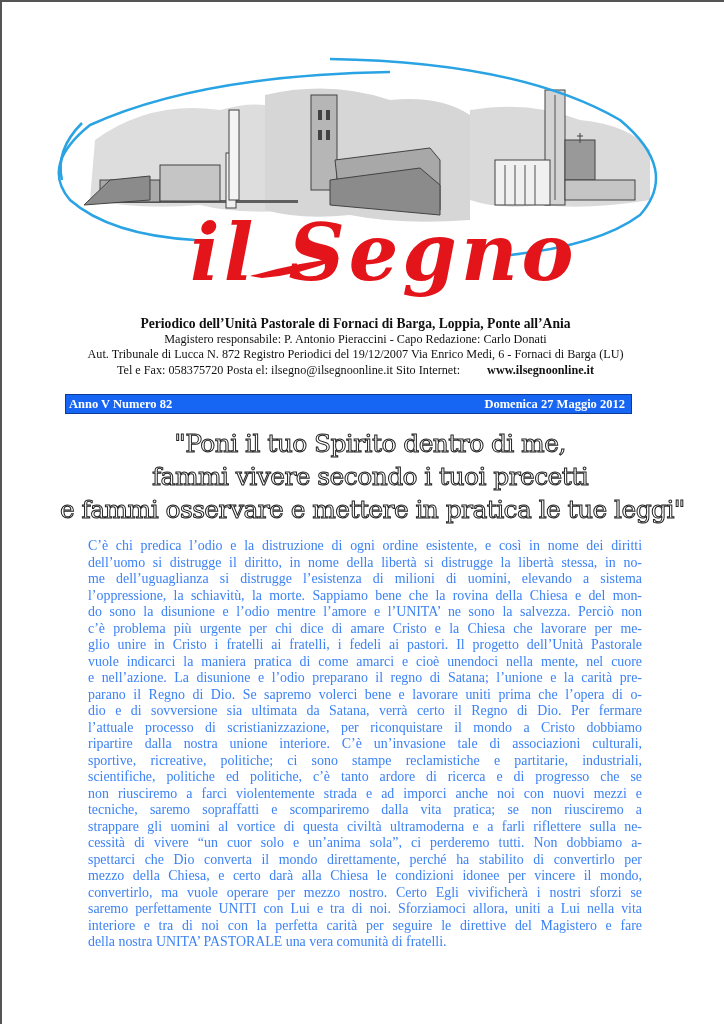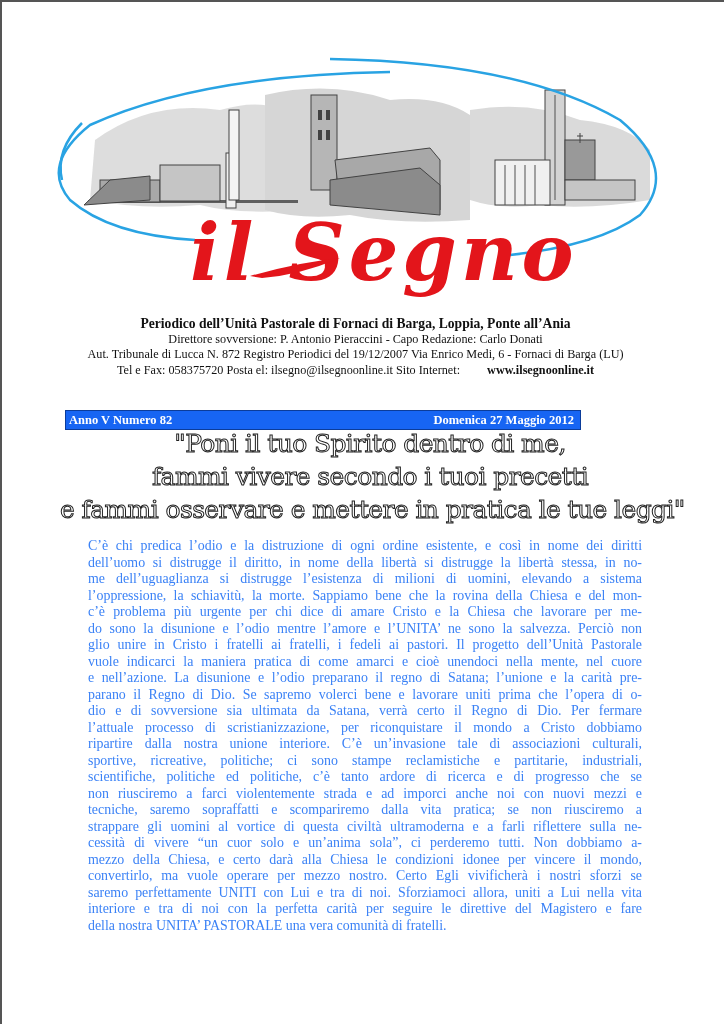--- a/index.html
+++ b/index.html
@@ -9,21 +9,21 @@
     
     .masthead { position: absolute; left: 0; top: 0; width: 724px; height: 310px; text-align: center; }
     .masthead svg { position: absolute; left: 0; top: 0; }
 
     .header-info { position: absolute; left: 0; top: 316px; width: 711px; text-align: center; line-height: 15.5px; }
     .header-info .subtitle { font-weight: bold; font-size: 13.6px; }
     .header-info .line { font-size: 12.2px; }
     .header-info .web { font-weight: bold; margin-left: 24px; }
 
     
-    .issue-bar { position: absolute; left: 65px; top: 410px; width: 516px; height: 20px; background: #1765f3; border: 1px solid #0b3c9a; box-sizing: border-box; color: #fff; font-weight: bold; font-size: 12.5px; display: flex; justify-content: space-between; align-items: center; padding: 0 6px 0 3px; }
+    .issue-bar { position: absolute; left: 65px; top: 394px; width: 567px; height: 20px; background: #1765f3; border: 1px solid #0b3c9a; box-sizing: border-box; color: #fff; font-weight: bold; font-size: 12.5px; display: flex; justify-content: space-between; align-items: center; padding: 0 6px 0 3px; }
 
     
     .quote { position: absolute; left: 60px; top: 427px; width: 620px; text-align: center; font-family: "DejaVu Serif", serif; font-size: 25px; line-height: 33px; color: #fff; -webkit-text-stroke: 1px #222; letter-spacing: -0.6px; }
     .quote div { white-space: nowrap; }
 
     
     .article { position: absolute; left: 88px; top: 538px; width: 554px; font-family: "Liberation Serif", serif; font-size: 13.9px; line-height: 16.5px; text-align: justify; color: #3b82f6; }
     .article .ln { display: block; text-align: justify; text-align-last: justify; white-space: nowrap; height: 16.5px; }
     .article .ln.last { text-align-last: left; }
   </style>
@@ -74,54 +74,55 @@
       <path d="M82 123 Q55 150 62 180"></path>
     </g>
 
     <text x="190" y="280" font-family="DejaVu Serif, serif" font-style="italic" font-weight="bold" font-size="78" fill="#e3151b" letter-spacing="4">il Segno</text>
     <path d="M250 276 Q300 262 340 258 Q300 275 262 278 Z" fill="#e3151b"></path>
   </svg>
 </div>
 
 <div class="header-info">
   <div class="subtitle">Periodico dell’Unità Pastorale di Fornaci di Barga, Loppia, Ponte all’Ania</div>
-  <div class="line">Direttore sovversione: P. Antonio Pieraccini - Capo Redazione: Carlo Donati</div>
+  <div class="line">Magistero responsabile: P. Antonio Pieraccini - Capo Redazione: Carlo Donati</div>
   <div class="line">Aut. Tribunale di Lucca N. 872 Registro Periodici del 19/12/2007 Via Enrico Medi, 6 - Fornaci di Barga (LU)</div>
   <div class="line"><span>Tel e Fax: 058375720 Posta el: ilsegno@ilsegnoonline.it Sito Internet: </span><span class="web">www.ilsegnoonline.it</span></div>
 </div>
 
 <div class="issue-bar">
   <span>Anno V Numero 82</span>
   <span>Domenica 27 Maggio 2012</span>
 </div>
 
 <div class="quote">
   <div>"Poni il tuo Spirito dentro di me,</div>
   <div>fammi vivere secondo i tuoi precetti</div>
   <div>e fammi osservare e mettere in pratica le tue leggi"</div>
 </div>
 
 <div class="article">
   <span class="ln">C’è chi predica l’odio e la distruzione di ogni ordine esistente, e così in nome dei diritti</span>
   <span class="ln">dell’uomo si distrugge il diritto, in nome della libertà si distrugge la libertà stessa, in no-</span>
   <span class="ln">me dell’uguaglianza si distrugge l’esistenza di milioni di uomini, elevando a sistema</span>
   <span class="ln">l’oppressione, la schiavitù, la morte. Sappiamo bene che la rovina della Chiesa e del mon-</span>
+  <span class="ln">do sono la disunione e l’odio mentre l’amore e l’UNITA’ ne sono la salvezza. Perciò non</span>
   <span class="ln">c’è problema  più urgente per chi dice di amare Cristo e la Chiesa che lavorare per me-</span>
-  <span class="ln">do sono la disunione e l’odio mentre l’amore e l’UNITA’ ne sono la salvezza. Perciò non</span>
   <span class="ln">glio unire in Cristo i fratelli ai fratelli, i fedeli ai pastori. Il progetto dell’Unità Pastorale</span>
   <span class="ln">vuole indicarci la maniera pratica di come amarci e cioè unendoci nella mente, nel cuore</span>
   <span class="ln">e nell’azione. La disunione e l’odio preparano il regno di Satana; l’unione e la carità pre-</span>
   <span class="ln">parano il Regno di Dio. Se sapremo volerci bene e lavorare uniti prima che l’opera di o-</span>
   <span class="ln">dio e di sovversione sia ultimata da Satana, verrà certo il Regno di Dio. Per fermare</span>
   <span class="ln">l’attuale processo di scristianizzazione, per riconquistare il mondo a Cristo dobbiamo</span>
   <span class="ln">ripartire dalla nostra unione interiore. C’è un’invasione tale di associazioni culturali,</span>
   <span class="ln">sportive, ricreative, politiche; ci sono stampe reclamistiche e partitarie, industriali,</span>
   <span class="ln">scientifiche, politiche ed politiche, c’è tanto ardore di ricerca e di progresso che se</span>
   <span class="ln">non riusciremo a farci violentemente strada e ad imporci anche noi con nuovi mezzi e</span>
   <span class="ln">tecniche, saremo sopraffatti e scompariremo dalla vita pratica; se non riusciremo a</span>
   <span class="ln">strappare gli uomini al vortice di questa civiltà ultramoderna  e a farli riflettere sulla ne-</span>
   <span class="ln">cessità  di vivere “un cuor solo e un’anima sola”, ci perderemo tutti. Non dobbiamo a-</span>
+  <span class="ln">spettarci che Dio converta il mondo direttamente, perché ha stabilito di convertirlo per</span>
   <span class="ln">mezzo della Chiesa, e certo darà alla Chiesa le condizioni idonee per vincere il mondo,</span>
   <span class="ln">convertirlo, ma vuole operare per mezzo nostro. Certo Egli vivificherà i nostri sforzi se</span>
   <span class="ln">saremo perfettamente UNITI con Lui e tra di noi. Sforziamoci allora, uniti a Lui nella vita</span>
   <span class="ln">interiore e tra di noi con la perfetta carità per seguire le direttive del Magistero e fare</span>
   <span class="ln last">della nostra UNITA’ PASTORALE una vera comunità di fratelli.</span>
 </div>
 
 </body></html>

